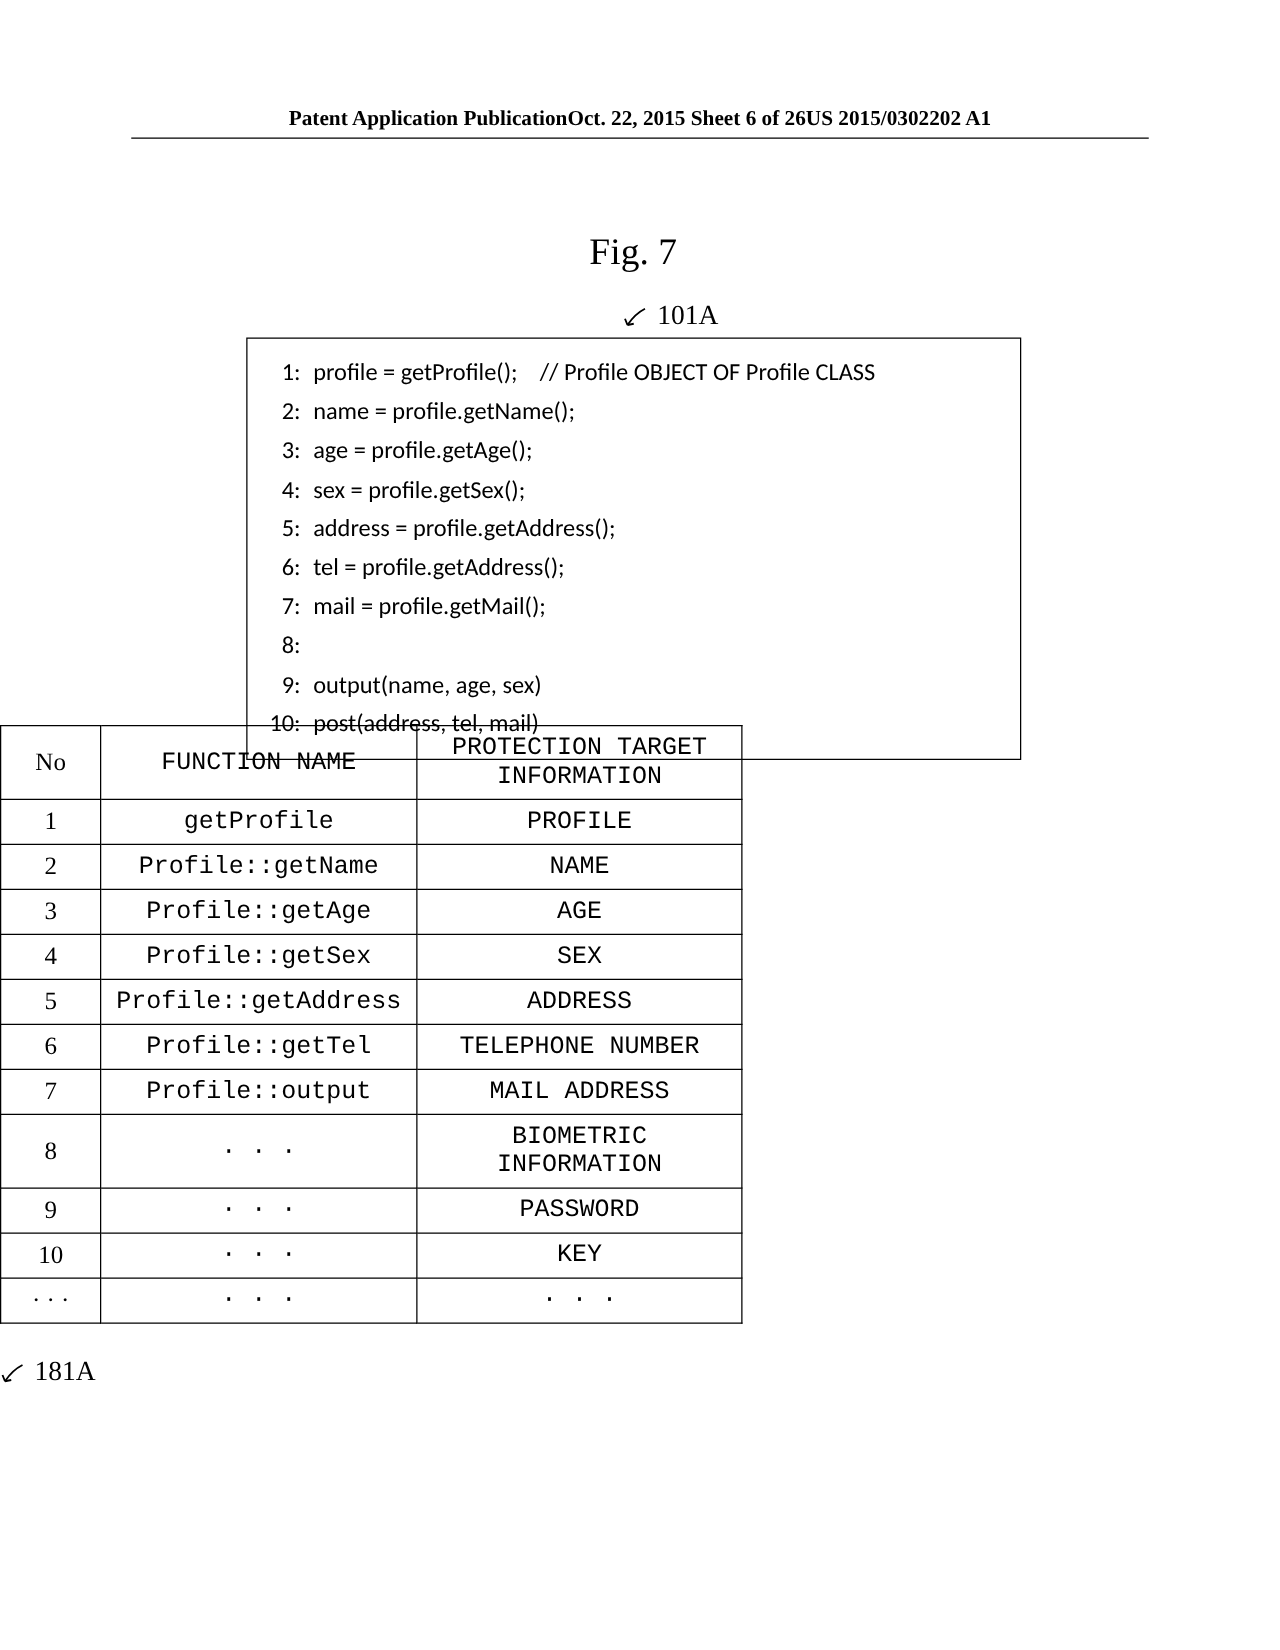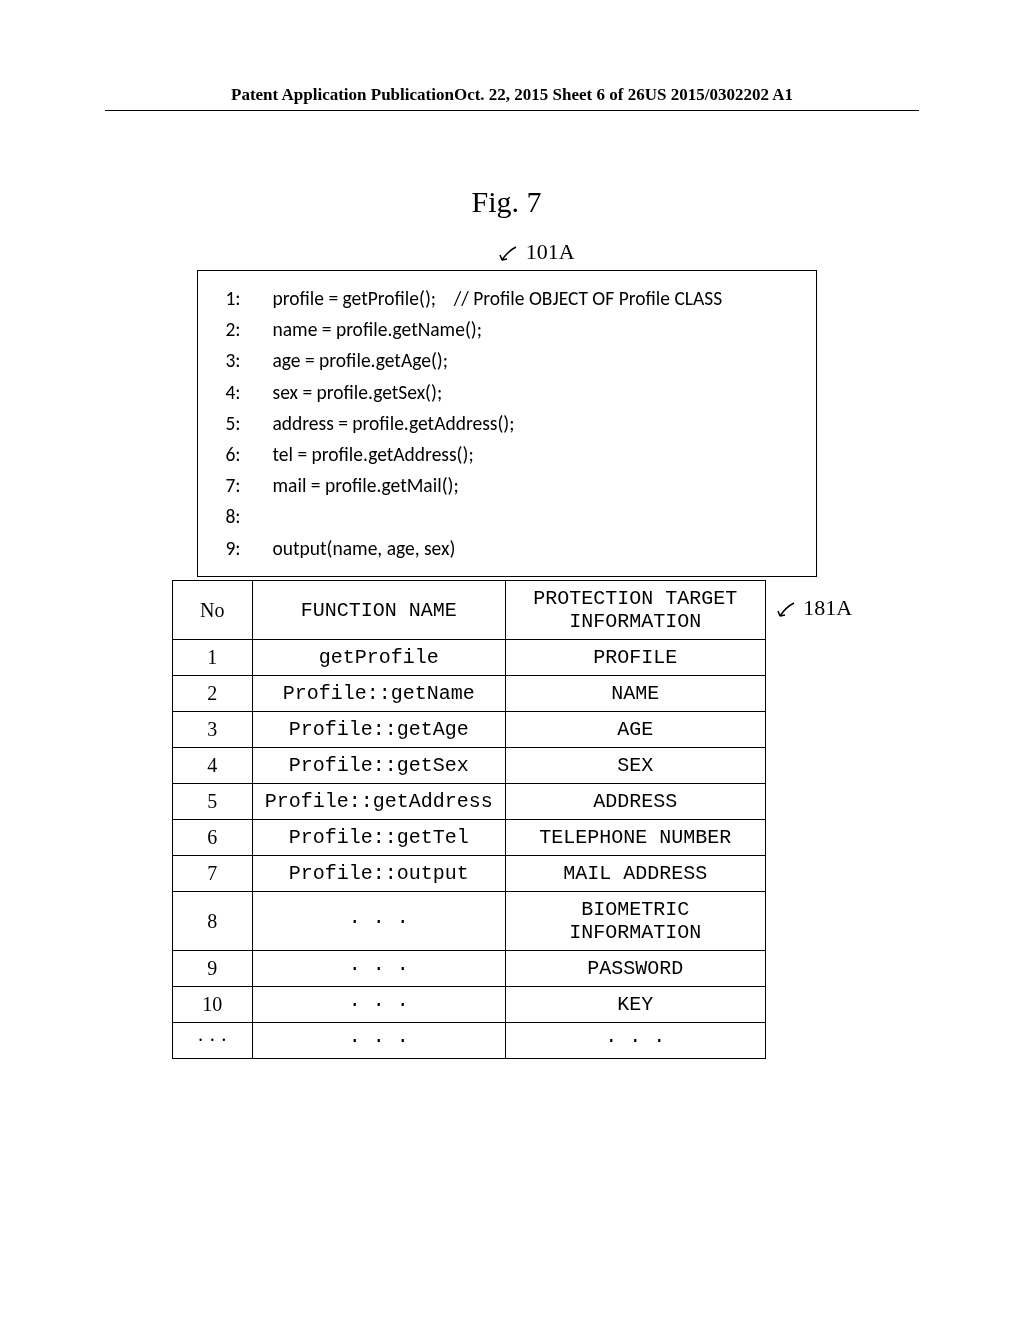--- a/index.html
+++ b/index.html
@@ -63,33 +63,34 @@
     }
     .code-line {
       display: flex;
       white-space: pre;
     }
     .line-num {
       width: 45px;
       text-align: right;
       padding-right: 10px;
     }
-    .line-code { flex: 1; margin-left: 22px; }
+    .line-code { flex: 1; }
 
     .figure8-container {
       position: absolute;
       top: 580px;
       left: 0;
       right: 0;
     }
     .table-wrapper {
       display: flex;
       justify-content: center;
       align-items: flex-start;
       gap: 10px;
+      flex-direction: column;
     }
     .data-table {
       border-collapse: collapse;
       font-family: "Courier New", monospace;
       font-size: 20px;
     }
     .data-table th, .data-table td {
       border: 1.5px solid #000;
       padding: 6px 12px;
       text-align: center;
@@ -132,20 +133,21 @@
   <div class="code-box">
     <div class="code-line"><span class="line-num">1:</span><span class="line-code">profile = getProfile();    // Profile OBJECT OF Profile CLASS</span></div>
     <div class="code-line"><span class="line-num">2:</span><span class="line-code">name = profile.getName();</span></div>
     <div class="code-line"><span class="line-num">3:</span><span class="line-code">age = profile.getAge();</span></div>
     <div class="code-line"><span class="line-num">4:</span><span class="line-code">sex = profile.getSex();</span></div>
     <div class="code-line"><span class="line-num">5:</span><span class="line-code">address = profile.getAddress();</span></div>
     <div class="code-line"><span class="line-num">6:</span><span class="line-code">tel = profile.getAddress();</span></div>
     <div class="code-line"><span class="line-num">7:</span><span class="line-code">mail = profile.getMail();</span></div>
     <div class="code-line"><span class="line-num">8:</span><span class="line-code"></span></div>
     <div class="code-line"><span class="line-num">9:</span><span class="line-code">output(name, age, sex)</span></div>
+    <div class="code-line"><span class="line-num">10:</span><span class="line-code">post(address, tel, mail)</span></div>
   </div>
 </div>
 
 <div class="figure8-container">
   <div class="table-wrapper">
     <table class="data-table">
       <thead>
         <tr>
           <th class="col-no">No</th>
           <th class="col-func">FUNCTION NAME</th>

